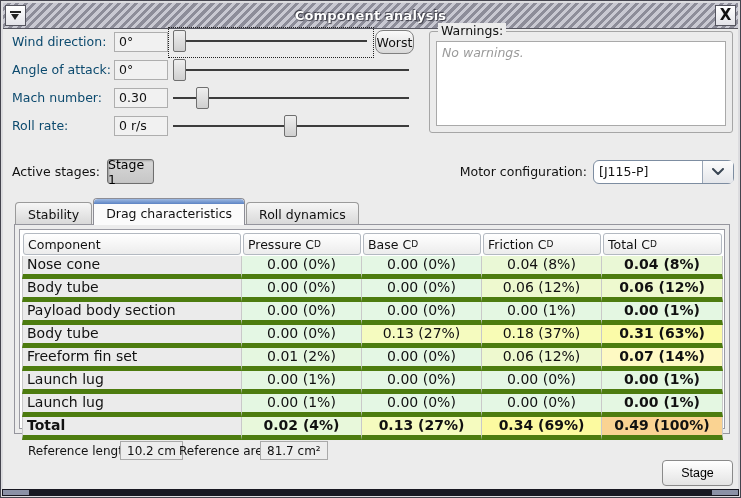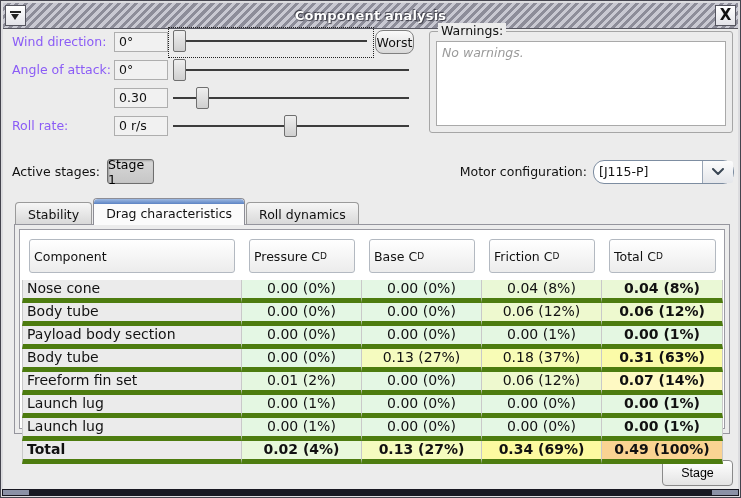--- a/index.html
+++ b/index.html
@@ -14,21 +14,21 @@
     text-shadow:1px 1px 1px #3a3a44, -1px -1px 1px #3a3a44;letter-spacing:.2px;}
   .tb-btn{width:21px;height:21px;background:linear-gradient(#ffffff,#e3e3e8);border:1px solid #55555f;
     margin:0 2px;display:flex;align-items:center;justify-content:center;box-sizing:border-box;}
   .menu-glyph{width:11px;height:9px;position:relative;}
   .menu-glyph::before{content:"";position:absolute;left:0;top:0;width:11px;height:2px;background:#222;}
   .menu-glyph::after{content:"";position:absolute;left:1px;top:3px;border-left:4.5px solid transparent;border-right:4.5px solid transparent;border-top:6px solid #222;}
   .x-glyph{font-size:15px;font-weight:bold;color:#111;line-height:1;}
 
   
   .ctrl-row{position:absolute;left:0;height:26px;width:430px;}
-  .ctrl-label{position:absolute;left:11px;top:0;line-height:26px;font-size:12.5px;color:#8b5cf6;}
+  .ctrl-label{position:absolute;left:11px;top:0;line-height:26px;font-size:12.5px;color:#0c4a6e;}
   .ctrl-field{position:absolute;left:113px;top:3px;width:48px;height:18px;border:1px solid #aeaeae;
     background:#f1f1f1;font-size:12.5px;line-height:18px;padding-left:4px;color:#111;}
   .slider{position:absolute;top:2px;height:22px;}
   .slider .track{position:absolute;left:2px;right:2px;top:10px;height:2px;background:#3c3c3c;}
   .slider .thumb{position:absolute;top:0;width:13px;height:22px;background:linear-gradient(#efefef,#cfcfcf);
     border:1px solid #6f6f6f;border-radius:2px;box-sizing:border-box;}
   .focus-dotted{position:absolute;border:1px dotted #222;}
   .btn{background:linear-gradient(#fafafa,#d9d9d9);border:1px solid #808080;border-radius:8px;
     font-size:12.5px;color:#111;display:flex;align-items:center;justify-content:center;box-sizing:border-box;}
   .worst-btn{position:absolute;left:374px;top:1px;width:39px;height:24px;}
@@ -39,40 +39,40 @@
   .warn-box{position:absolute;left:6px;top:9px;right:6px;bottom:6px;background:#ffffff;border:1px solid #a9a9a9;
     font-size:12.5px;font-style:italic;color:#9a9a9a;padding:3px 5px;box-sizing:border-box;}
 
   
   .stages-label{position:absolute;left:11px;top:158px;line-height:26px;font-size:12.5px;color:#111;}
   .stage-btn{position:absolute;left:106px;top:158px;width:47px;height:25px;
     background:linear-gradient(#d8d8d8,#c6c6c6);border:1px solid #6e6e6e;border-radius:3px;
     box-shadow:inset 1px 1px 2px rgba(0,0,0,.25);font-size:12.5px;display:flex;align-items:center;justify-content:center;box-sizing:border-box;}
   .motor-label{position:absolute;right:153px;top:158px;line-height:26px;font-size:12.5px;color:#111;}
   .combo{position:absolute;left:592px;top:159px;width:141px;height:24px;background:#ffffff;
-    border:1px solid #7d8da1;border-radius:11px;box-sizing:border-box;display:flex;}
+    border:1px solid #7d8da1;border-radius:6px;box-sizing:border-box;display:flex;}
   .combo-value{flex:1;font-size:12.5px;line-height:22px;padding-left:5px;color:#111;white-space:nowrap;overflow:hidden;}
   .combo-arrow{width:30px;border-left:1px solid #9aa6b6;background:linear-gradient(#fcfcfc,#e4e6ea);
     display:flex;align-items:center;justify-content:center;border-radius:0 2px 2px 0;}
 
   
   .tabs{position:absolute;left:14px;top:197px;height:27px;display:flex;align-items:flex-end;}
   .tab{height:23px;background:linear-gradient(#f6f6f6,#d7d7d7);border:1px solid #9a9a9a;border-bottom:none;
     border-radius:4px 4px 0 0;font-size:12.5px;color:#111;display:flex;align-items:center;padding:0 12px;margin-right:1px;box-sizing:border-box;}
   .tab.selected{height:27px;background:#fbfbfb;position:relative;z-index:2;border-color:#8d8d95;}
   .tab.selected::before{content:"";position:absolute;left:0;right:0;top:0;height:5px;border-radius:4px 4px 0 0;
     background:linear-gradient(#9db9e2,#5c83c3);}
   .tab.selected .tab-label{margin-top:3px;}
 
   
   .tab-panel{position:absolute;left:13px;top:223px;width:716px;height:210px;background:#ececec;
     border:1px solid #95959d;box-sizing:border-box;z-index:1;}
   .scrollpane{position:absolute;left:4px;top:4px;right:4px;bottom:4px;background:#ffffff;border:1px solid #9b9ba3;}
   .grid{position:absolute;left:2px;top:2px;display:grid;grid-template-columns:220px 120px 120px 120px 121px;}
-  .hcell{height:34px;margin:7px;background:linear-gradient(#ffffff,#ececec);border:1px solid #b3b9c1;border-radius:3px;
+  .hcell{height:22px;margin:1px;background:linear-gradient(#ffffff,#ececec);border:1px solid #b3b9c1;border-radius:3px;
     font-size:12.5px;color:#111;display:flex;align-items:center;padding-left:4px;box-sizing:border-box;white-space:nowrap;}
   .hcell sub{font-size:9px;line-height:0;}
   .cell{height:23px;font-size:14px;color:#111;line-height:17px;box-sizing:border-box;
     border-right:1px solid #c9c9c9;border-bottom:5px solid #4d7c0f;white-space:nowrap;overflow:hidden;}
   .cell.first{background:#ebebeb;padding-left:4px;border-left:1px solid #c9c9c9;}
   .cell.val{text-align:center;}
   .cell.total-col{font-weight:bold;}
 
   
   .ref-strip{position:absolute;left:0;top:440px;height:22px;width:741px;}
@@ -116,20 +116,21 @@
       </div>
       <div class="ctrl-row" style="top: 56px;">
         <div class="ctrl-label">Angle of attack:</div>
         <div class="ctrl-field">0°</div>
         <div class="slider" style="left: 170px; width: 240px;">
           <div class="track"></div>
           <div class="thumb" style="left: calc(1% + 0px);"></div>
         </div>
       </div>
       <div class="ctrl-row" style="top: 84px;">
+        <div class="ctrl-label">Mach number:</div>
         <div class="ctrl-field">0.30</div>
         <div class="slider" style="left: 170px; width: 240px;">
           <div class="track"></div>
           <div class="thumb" style="left: calc(11% - 1px);"></div>
         </div>
       </div>
       <div class="ctrl-row" style="top: 112px;">
         <div class="ctrl-label">Roll rate:</div>
         <div class="ctrl-field">0 r/s</div>
         <div class="slider" style="left: 170px; width: 240px;">

